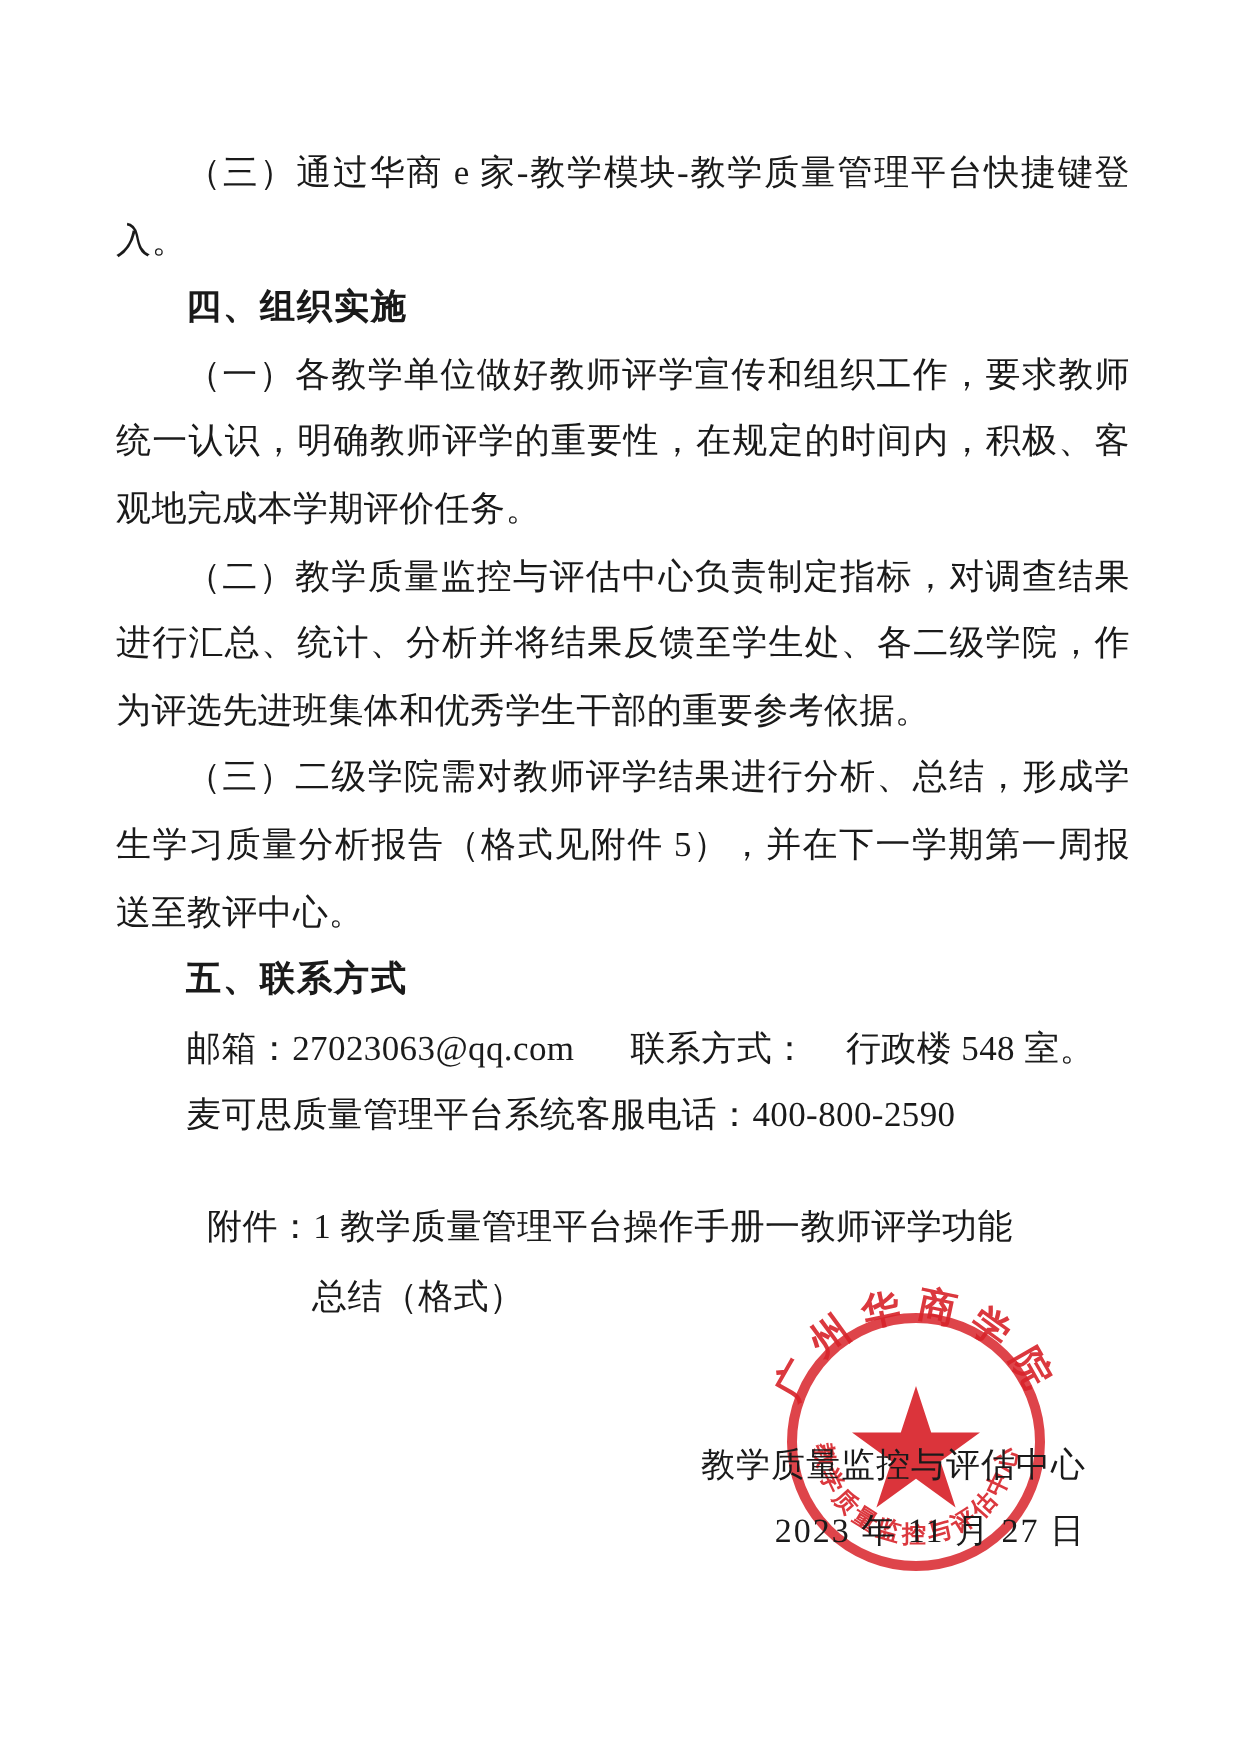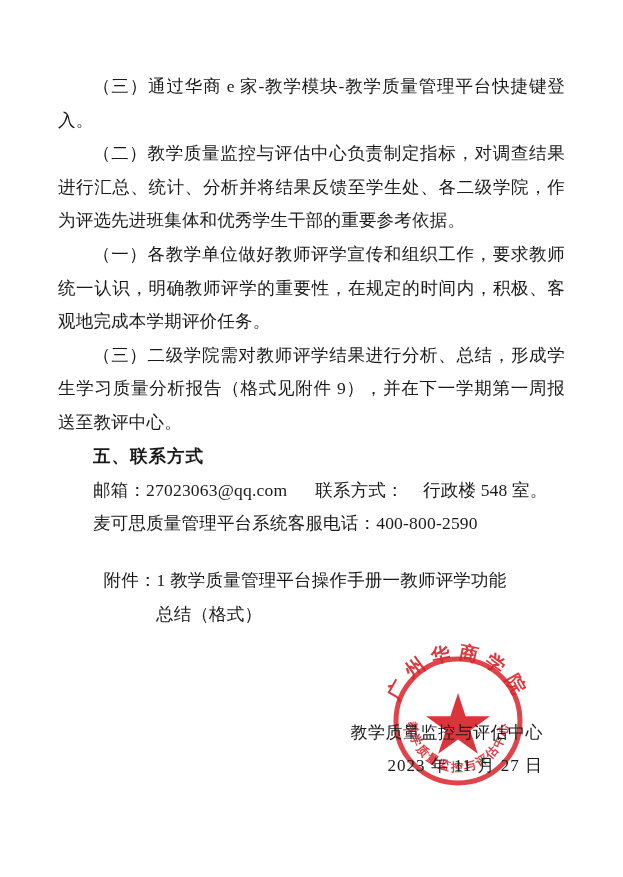--- a/index.html
+++ b/index.html
@@ -101,23 +101,24 @@
 </style>
 </head>
 <body>
 
 <div class="page">
 
   <div class="doc-body">
 
     <p class="indent2">（三）通过华商 e 家-教学模块-教学质量管理平台快捷键登入。</p>
 
+    <p class="heading">四、组织实施</p>
+    <p class="indent2">（一）各教学单位做好教师评学宣传和组织工作，要求教师统一认识，明确教师评学的重要性，在规定的时间内，积极、客观地完成本学期评价任务。</p>
     <p class="indent2">（二）教学质量监控与评估中心负责制定指标，对调查结果进行汇总、统计、分析并将结果反馈至学生处、各二级学院，作为评选先进班集体和优秀学生干部的重要参考依据。</p>
-    <p class="indent2">（一）各教学单位做好教师评学宣传和组织工作，要求教师统一认识，明确教师评学的重要性，在规定的时间内，积极、客观地完成本学期评价任务。</p>
-    <p class="indent2">（三）二级学院需对教师评学结果进行分析、总结，形成学生学习质量分析报告（格式见附件 9），并在下一学期第一周报送至教评中心。</p>
+    <p class="indent2">（三）二级学院需对教师评学结果进行分析、总结，形成学生学习质量分析报告（格式见附件 5），并在下一学期第一周报送至教评中心。</p>
 
     <p class="heading">五、联系方式</p>
 
     <div class="contact-block">
       <span class="contact-row"><span>邮箱：</span><span>27023063@qq.com</span><span class="gap-m"></span><span>联系方式：</span><span class="gap-s"></span><span>行政楼 548 室。</span></span>
     </div>
     <p style="text-indent:2em">麦可思质量管理平台系统客服电话：400-800-2590</p>
 
     <div class="attach-wrap">
       <p><span>附件：</span><span>1 教学质量管理平台操作手册一教师评学功能</span></p>

